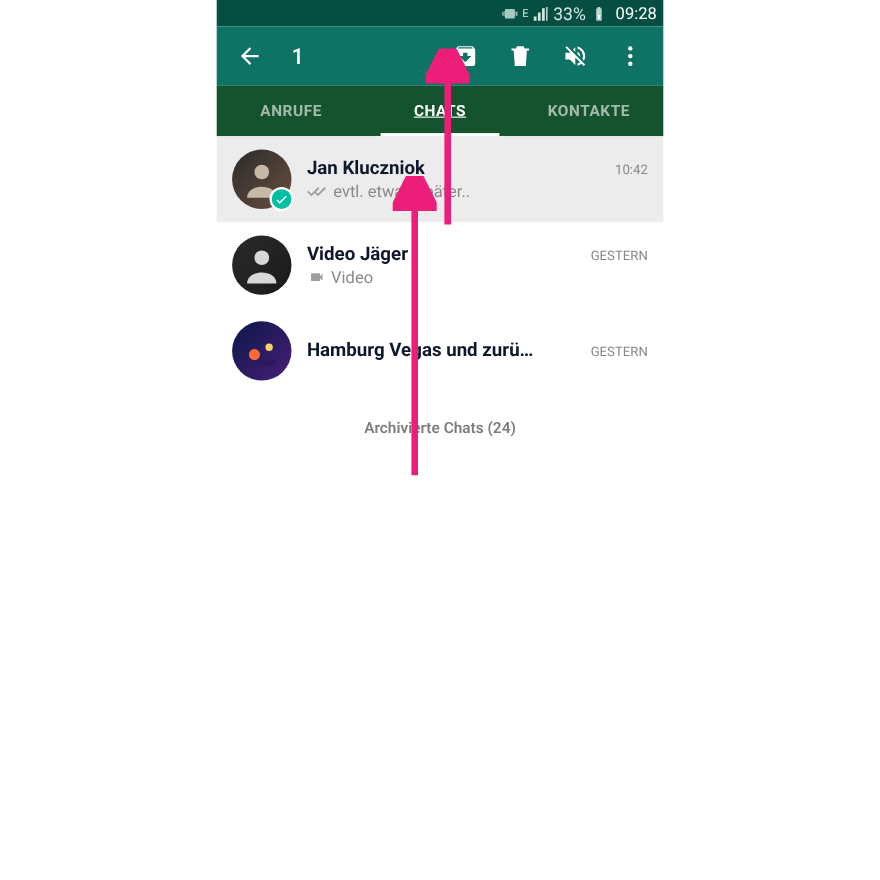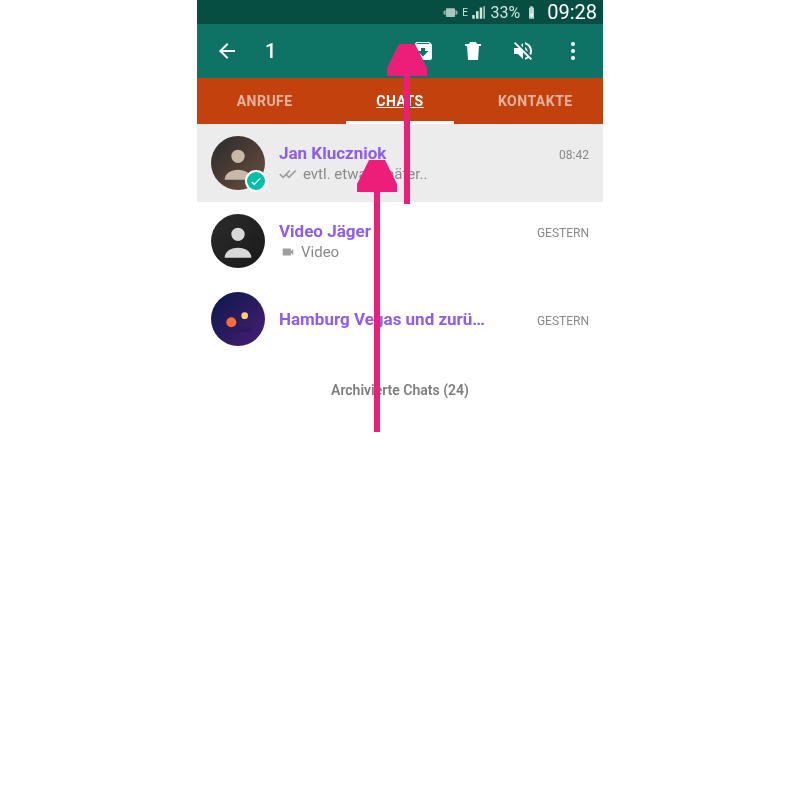--- a/index.html
+++ b/index.html
@@ -21,36 +21,36 @@
     background: #064e41;
     color: #cfe7e1;
     height: 24px;
     display: flex;
     justify-content: flex-end;
     align-items: center;
     padding: 0 6px;
     font-size: 13px;
     gap: 4px;
   }
-  .statusbar .time { color: #fff; font-size: 20px; margin-left: 4px; }
+  .statusbar .time { color: #fff; font-size: 15px; margin-left: 4px; }
   .sb-icon { width: 15px; height: 15px; display: inline-flex; }
   .toolbar {
     background: #0e7264;
     color: #fff;
     height: 54px;
     display: flex;
     align-items: center;
     padding: 0 10px;
     gap: 10px;
   }
   .toolbar .count { font-size: 20px; font-weight: 500; margin-left: 8px; }
   .toolbar .spacer { flex: 1; }
   .tb-btn { width: 40px; height: 40px; display: flex; align-items: center; justify-content: center; cursor: pointer; }
   .tabs {
-    background: #c2410c;
+    background: #14532d;
     display: flex;
     height: 46px;
   }
   .tab {
     flex: 1;
     display: flex;
     align-items: center;
     justify-content: center;
     color: rgba(255,255,255,0.6);
     font-weight: 700;
@@ -86,21 +86,21 @@
   .avatar.a2 { background: linear-gradient(135deg,#2b2b2b,#1a1a1a); }
   .avatar.a3 { background: linear-gradient(135deg,#0a1848,#4a1e78); }
   .check-badge {
     position: absolute; bottom: -2px; right: -2px;
     width: 22px; height: 22px; border-radius: 50%;
     background: #00bfa5; border: 2px solid #fff;
     display: flex; align-items: center; justify-content: center;
   }
   .chat-body { flex: 1; min-width: 0; }
   .chat-top { display: flex; justify-content: space-between; align-items: baseline; gap: 8px; }
-  .chat-name { font-weight: 700; font-size: 17px; color: #8b5cf6; white-space: nowrap; overflow: hidden; text-overflow: ellipsis; }
+  .chat-name { font-weight: 700; font-size: 17px; color: #0f172a; white-space: nowrap; overflow: hidden; text-overflow: ellipsis; }
   .chat-time { font-size: 12px; color: #888; white-space: nowrap; }
   .chat-sub { display: flex; align-items: center; gap: 4px; color: #8a8a8a; font-size: 15px; margin-top: 2px; white-space: nowrap; overflow: hidden; text-overflow: ellipsis; }
   .tick { color: #9e9e9e; display: inline-flex; }
   .vidicon { color: #9e9e9e; display: inline-flex; }
   .archived {
     text-align: center;
     padding: 24px 0;
     color: #7d7d7d;
     font-weight: 600;
     font-size: 14px;
@@ -189,21 +189,21 @@
         </div>
         <div class="check-badge">
           <svg viewBox="0 0 24 24" width="14" height="14" fill="#fff">
               <path d="M9 16.2l-3.5-3.5L4 14.2 9 19.2 20 8.2l-1.5-1.5z"></path>
             </svg>
         </div>
       </div>
       <div class="chat-body">
         <div class="chat-top">
           <span class="chat-name">Jan Kluczniok</span>
-          <span class="chat-time">08:42</span>
+          <span class="chat-time">10:42</span>
         </div>
         <div class="chat-sub">
           <span class="tick">
             <svg viewBox="0 0 24 14" width="20" height="14" fill="none" stroke="#9e9e9e" stroke-width="2">
                 <path d="M1 7l4 4L13 3"></path>
                 <path d="M8 7l4 4L20 3"></path>
               </svg>
           </span>
           <span>evtl. etwas später..</span>
         </div>

